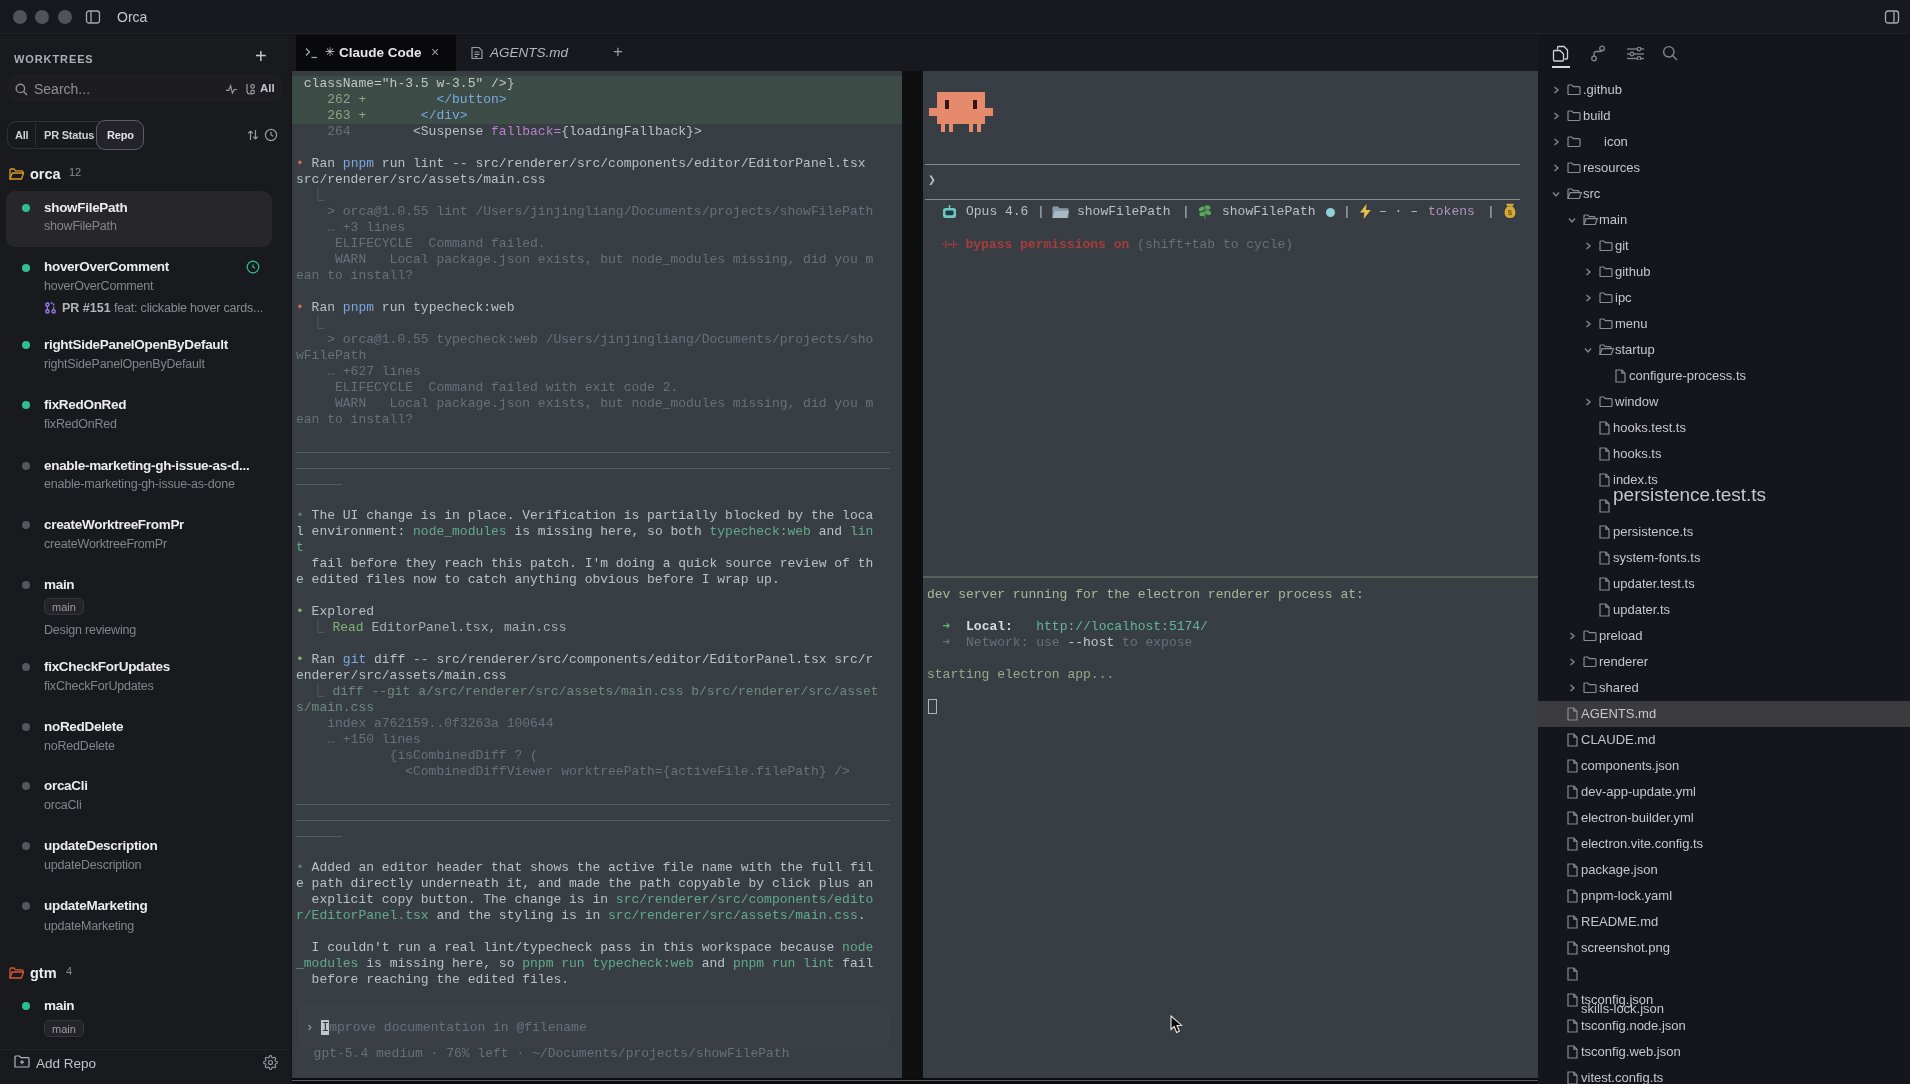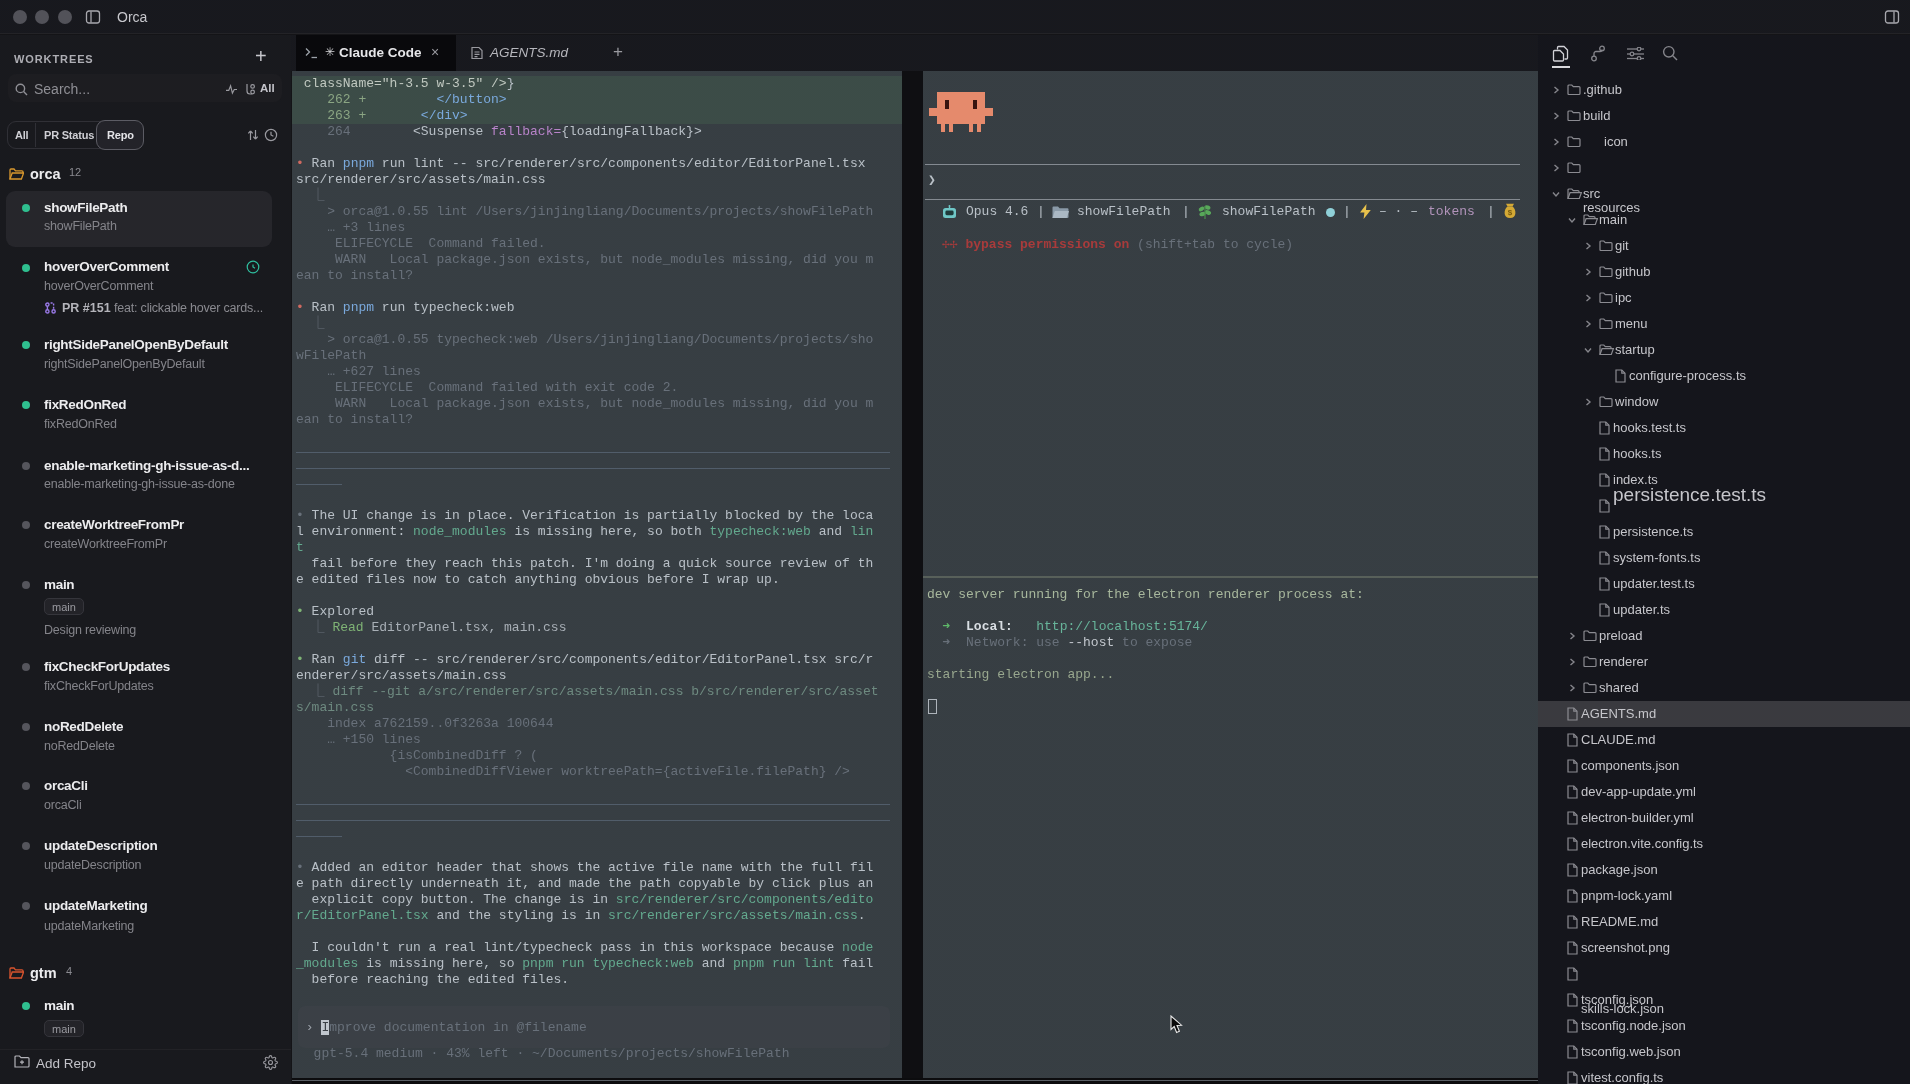--- a/index.html
+++ b/index.html
@@ -259,21 +259,21 @@
   before reaching the edited files.</pre>
     <div class="sep" style="left:4px;top:381px;width:594px;"></div>
     <div class="sep" style="left:4px;top:397px;width:594px;"></div>
     <div class="sep" style="left:4px;top:413px;width:46px;"></div>
     <div class="sep" style="left:4px;top:733px;width:594px;"></div>
     <div class="sep" style="left:4px;top:749px;width:594px;"></div>
     <div class="sep" style="left:4px;top:765px;width:46px;"></div>
 
     <div class="abs" style="left:6px;top:935px;width:592px;height:42px;border-radius:7px;background:#3b4046;"></div>
     <pre class="t" style="left:6px;top:949px"><span style="color:#9aa0a8"> ›</span> <span style="background:#c0c6cd;color:#3b4046">I</span><span class="dim">mprove documentation in @filename</span></pre>
-    <pre class="t" style="left:6px;top:975px"><span class="dim">  gpt-5.4 medium · 43% left · ~/Documents/projects/showFilePath</span></pre>
+    <pre class="t" style="left:6px;top:975px"><span class="dim">  gpt-5.4 medium · 76% left · ~/Documents/projects/showFilePath</span></pre>
   </div>
   <div id="gutter"></div>
   <div id="rterm" class="dtT">
 
     <svg class="abs" style="left:6px;top:21px" width="64" height="40" viewBox="0 0 64 40">
       <rect x="8" y="0" width="48" height="32" fill="#e58a6c"></rect>
       <rect x="0" y="16" width="8" height="8" fill="#e58a6c"></rect>
       <rect x="56" y="16" width="8" height="8" fill="#e58a6c"></rect>
       <rect x="12" y="32" width="4" height="8" fill="#e58a6c"></rect>
       <rect x="20" y="32" width="4" height="8" fill="#e58a6c"></rect>
@@ -388,21 +388,21 @@
     <svg class="abs" style="left:29px;top:101px" width="14" height="12" viewBox="0 0 14 12" fill="none" stroke="#8b8b91" stroke-width="1.2">
       <path d="M1 10.5 L1 2 a1 1 0 0 1 1-1 L4.8 1 L6.3 2.6 L12 2.6 a1 1 0 0 1 1 1 L13 9.5 a1 1 0 0 1 -1 1 L2 10.5 a1 1 0 0 1 -1 -1 Z"></path>
     </svg>
     <div class="abs" style="left:45px;top:99px;font-size:13px;color:#c6c6cb;margin-left:21px;">icon</div>
     <svg class="abs" style="left:14px;top:129px" width="8" height="8" viewBox="0 0 8 8" fill="none" stroke="#85858b" stroke-width="1.4">
       <polyline points="2.5,1 6,4 2.5,7"></polyline>
     </svg>
     <svg class="abs" style="left:29px;top:127px" width="14" height="12" viewBox="0 0 14 12" fill="none" stroke="#8b8b91" stroke-width="1.2">
       <path d="M1 10.5 L1 2 a1 1 0 0 1 1-1 L4.8 1 L6.3 2.6 L12 2.6 a1 1 0 0 1 1 1 L13 9.5 a1 1 0 0 1 -1 1 L2 10.5 a1 1 0 0 1 -1 -1 Z"></path>
     </svg>
-    <div class="abs" style="left:45px;top:125px;font-size:13px;color:#c6c6cb;margin-top:40px;">resources</div>
+    <div class="abs" style="left:45px;top:125px;font-size:13px;color:#c6c6cb;">resources</div>
     <svg class="abs" style="left:14px;top:155px" width="8" height="8" viewBox="0 0 8 8" fill="none" stroke="#85858b" stroke-width="1.4">
       <polyline points="1,2.5 4,6 7,2.5"></polyline>
     </svg>
     <svg class="abs" style="left:29px;top:153px" width="15" height="12" viewBox="0 0 15 12" fill="none" stroke="#8b8b91" stroke-width="1.2">
       <path d="M1 10.5 L1 2 a1 1 0 0 1 1-1 L4.8 1 L6.3 2.6 L11 2.6 a1 1 0 0 1 1 1 L12 4.4"></path>
       <path d="M1 10.5 L3.1 4.6 L14.4 4.6 L12.3 10.5 Z"></path>
     </svg>
     <div class="abs" style="left:45px;top:151px;font-size:13px;color:#c6c6cb;text-align:right;">src</div>
     <svg class="abs" style="left:30px;top:181px" width="8" height="8" viewBox="0 0 8 8" fill="none" stroke="#85858b" stroke-width="1.4">
       <polyline points="1,2.5 4,6 7,2.5"></polyline>

